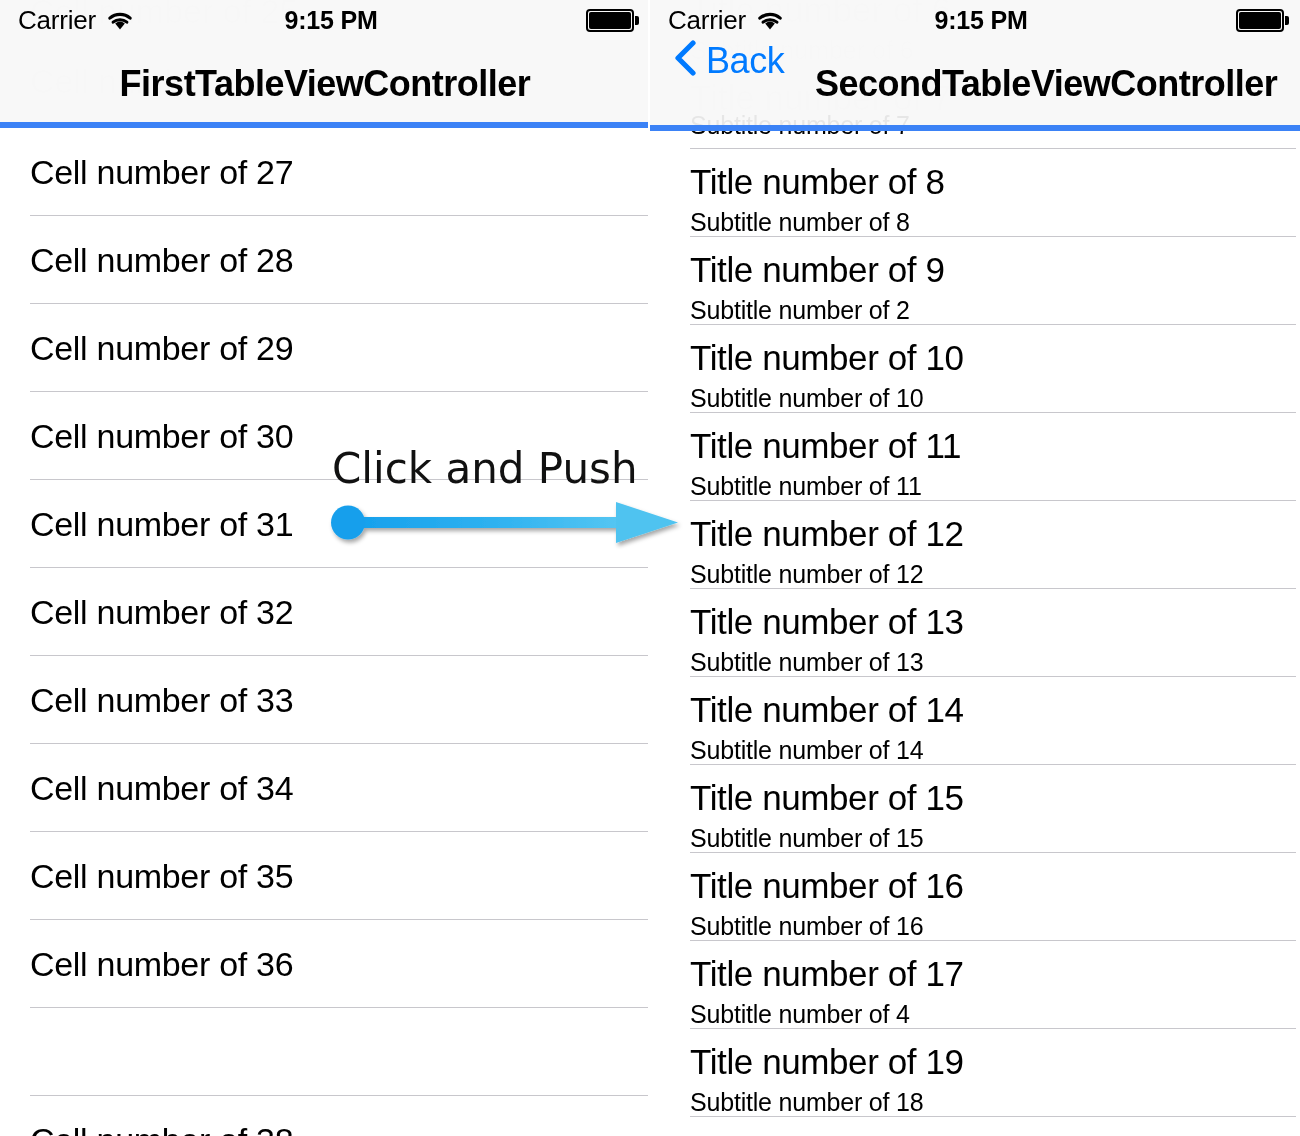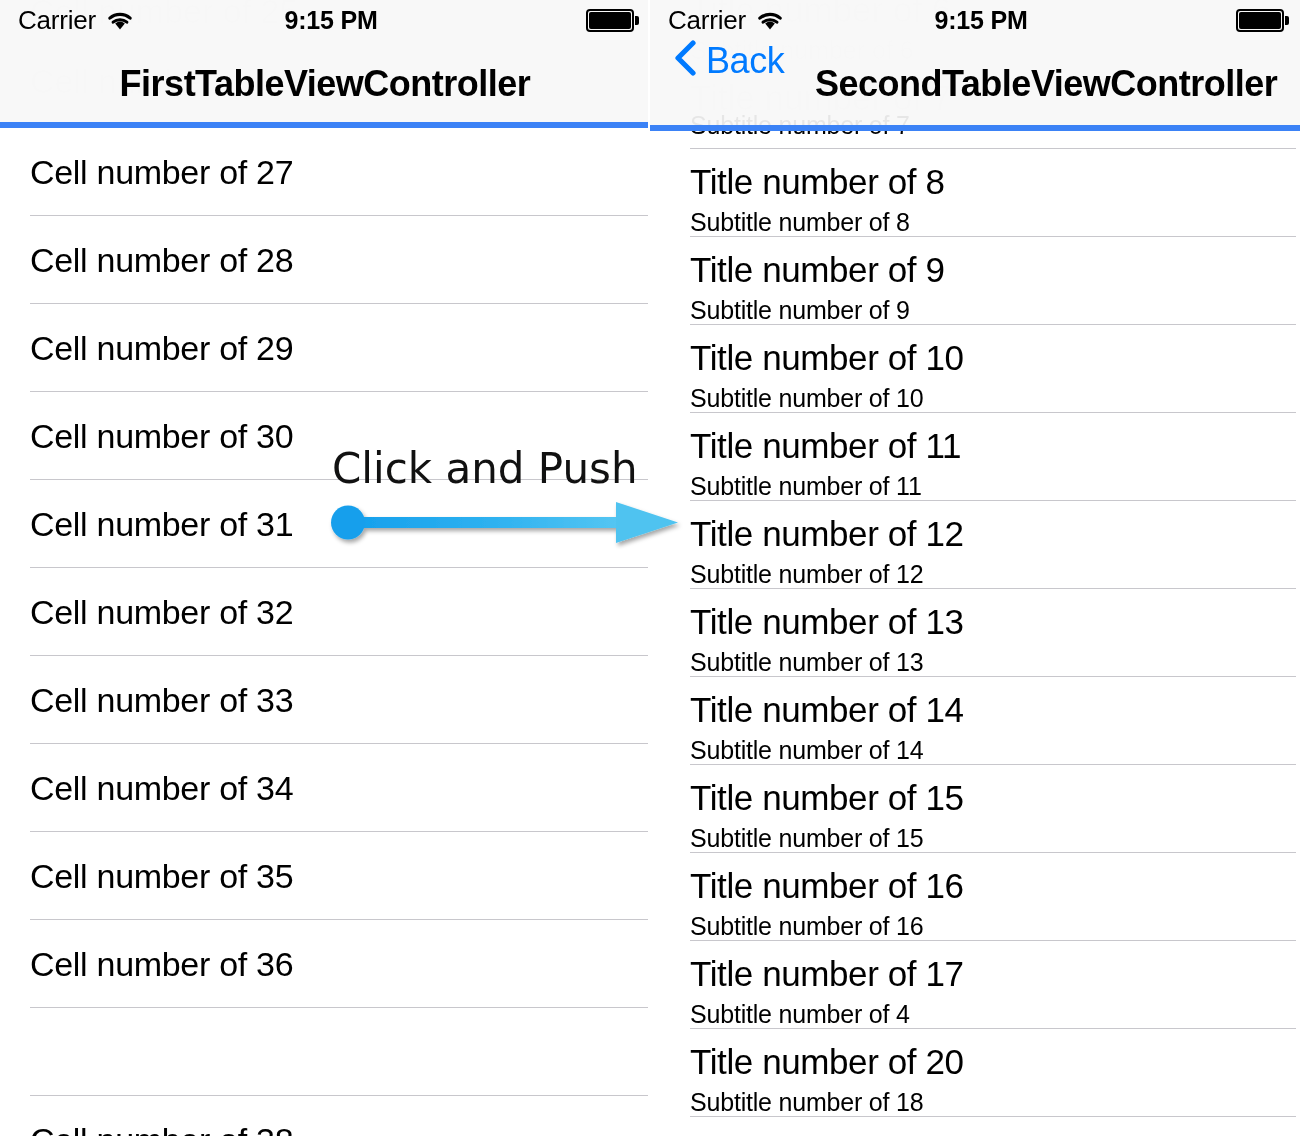--- a/index.html
+++ b/index.html
@@ -188,21 +188,21 @@
         <div class="r-sub">Subtitle number of 7</div>
         <div class="sep"></div>
       </div>
       <div class="row">
         <div class="r-title">Title number of 8</div>
         <div class="r-sub">Subtitle number of 8</div>
         <div class="sep"></div>
       </div>
       <div class="row">
         <div class="r-title">Title number of 9</div>
-        <div class="r-sub">Subtitle number of 9</div>
+        <div class="r-sub">Subtitle number of 2</div>
         <div class="sep"></div>
       </div>
       <div class="row">
         <div class="r-title">Title number of 10</div>
         <div class="r-sub">Subtitle number of 10</div>
         <div class="sep"></div>
       </div>
       <div class="row">
         <div class="r-title">Title number of 11</div>
         <div class="r-sub">Subtitle number of 11</div>
@@ -232,21 +232,21 @@
         <div class="r-title">Title number of 16</div>
         <div class="r-sub">Subtitle number of 16</div>
         <div class="sep"></div>
       </div>
       <div class="row">
         <div class="r-title">Title number of 17</div>
         <div class="r-sub">Subtitle number of 4</div>
         <div class="sep"></div>
       </div>
       <div class="row">
-        <div class="r-title">Title number of 20</div>
+        <div class="r-title">Title number of 19</div>
         <div class="r-sub">Subtitle number of 18</div>
         <div class="sep"></div>
       </div>
     </div>
 
     <div class="topbar">
       <div class="statusbar">
         <div class="sb-left">
           <span class="sb-carrier">Carrier</span>
           <svg width="30" height="22" viewBox="0 0 30 22">

